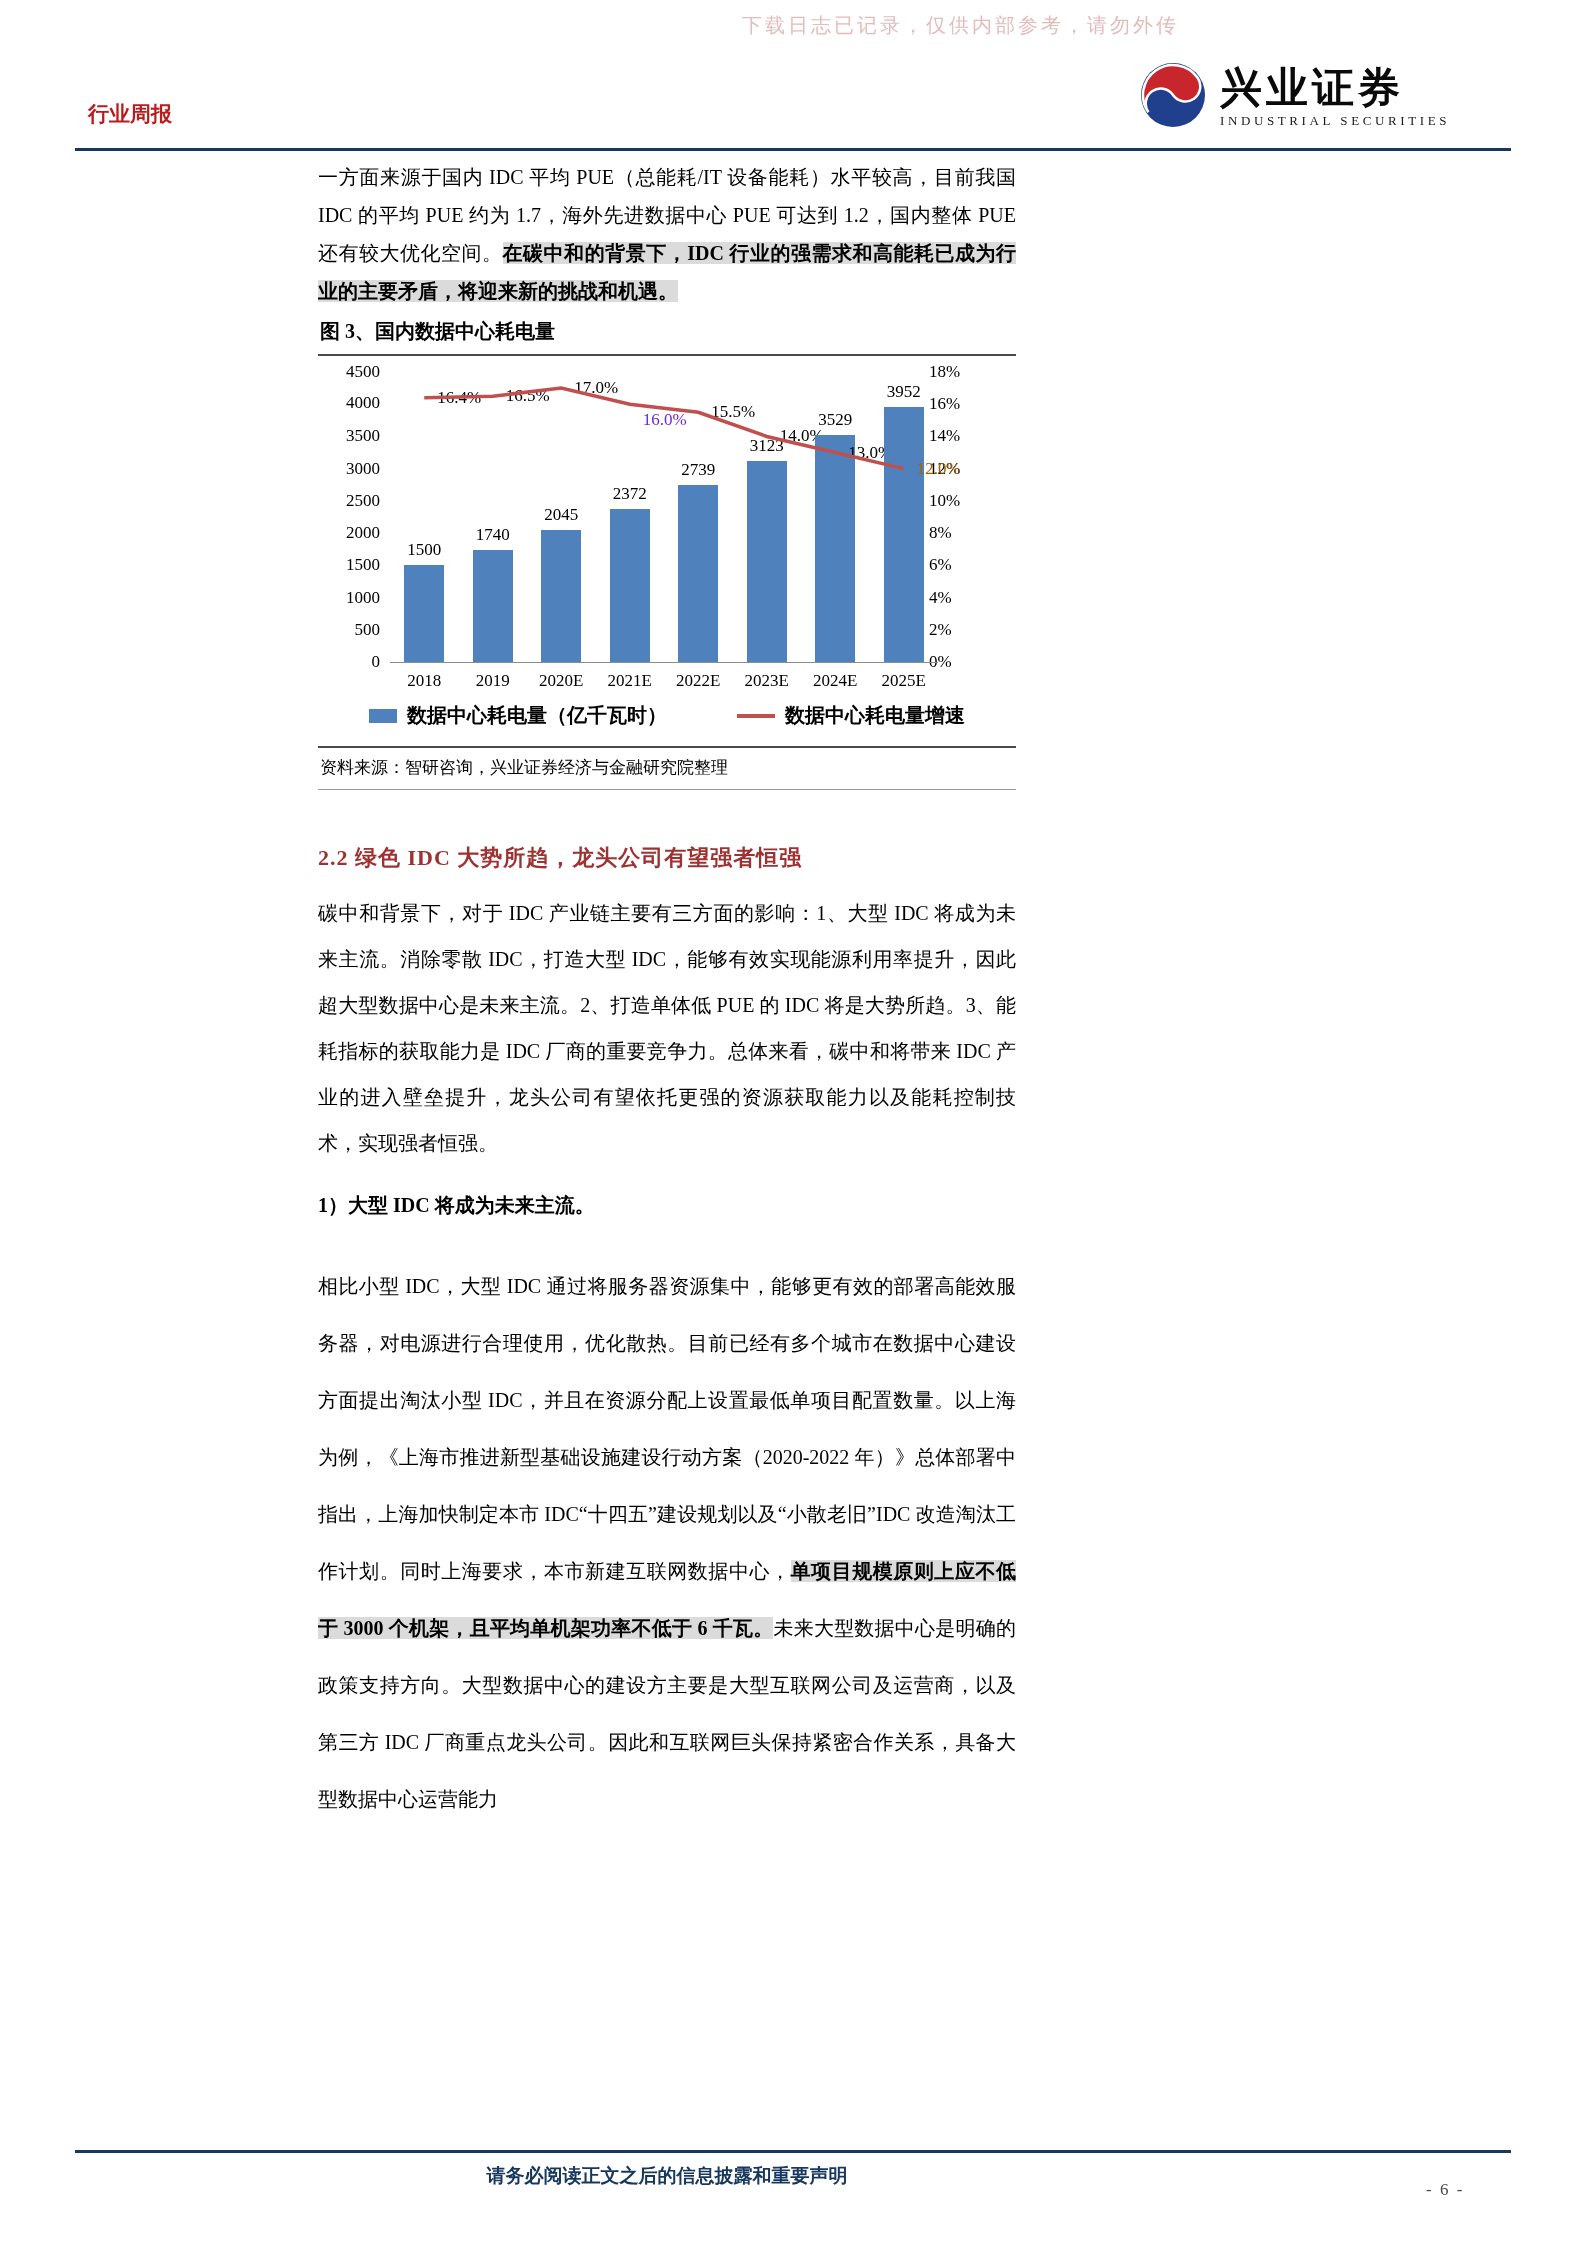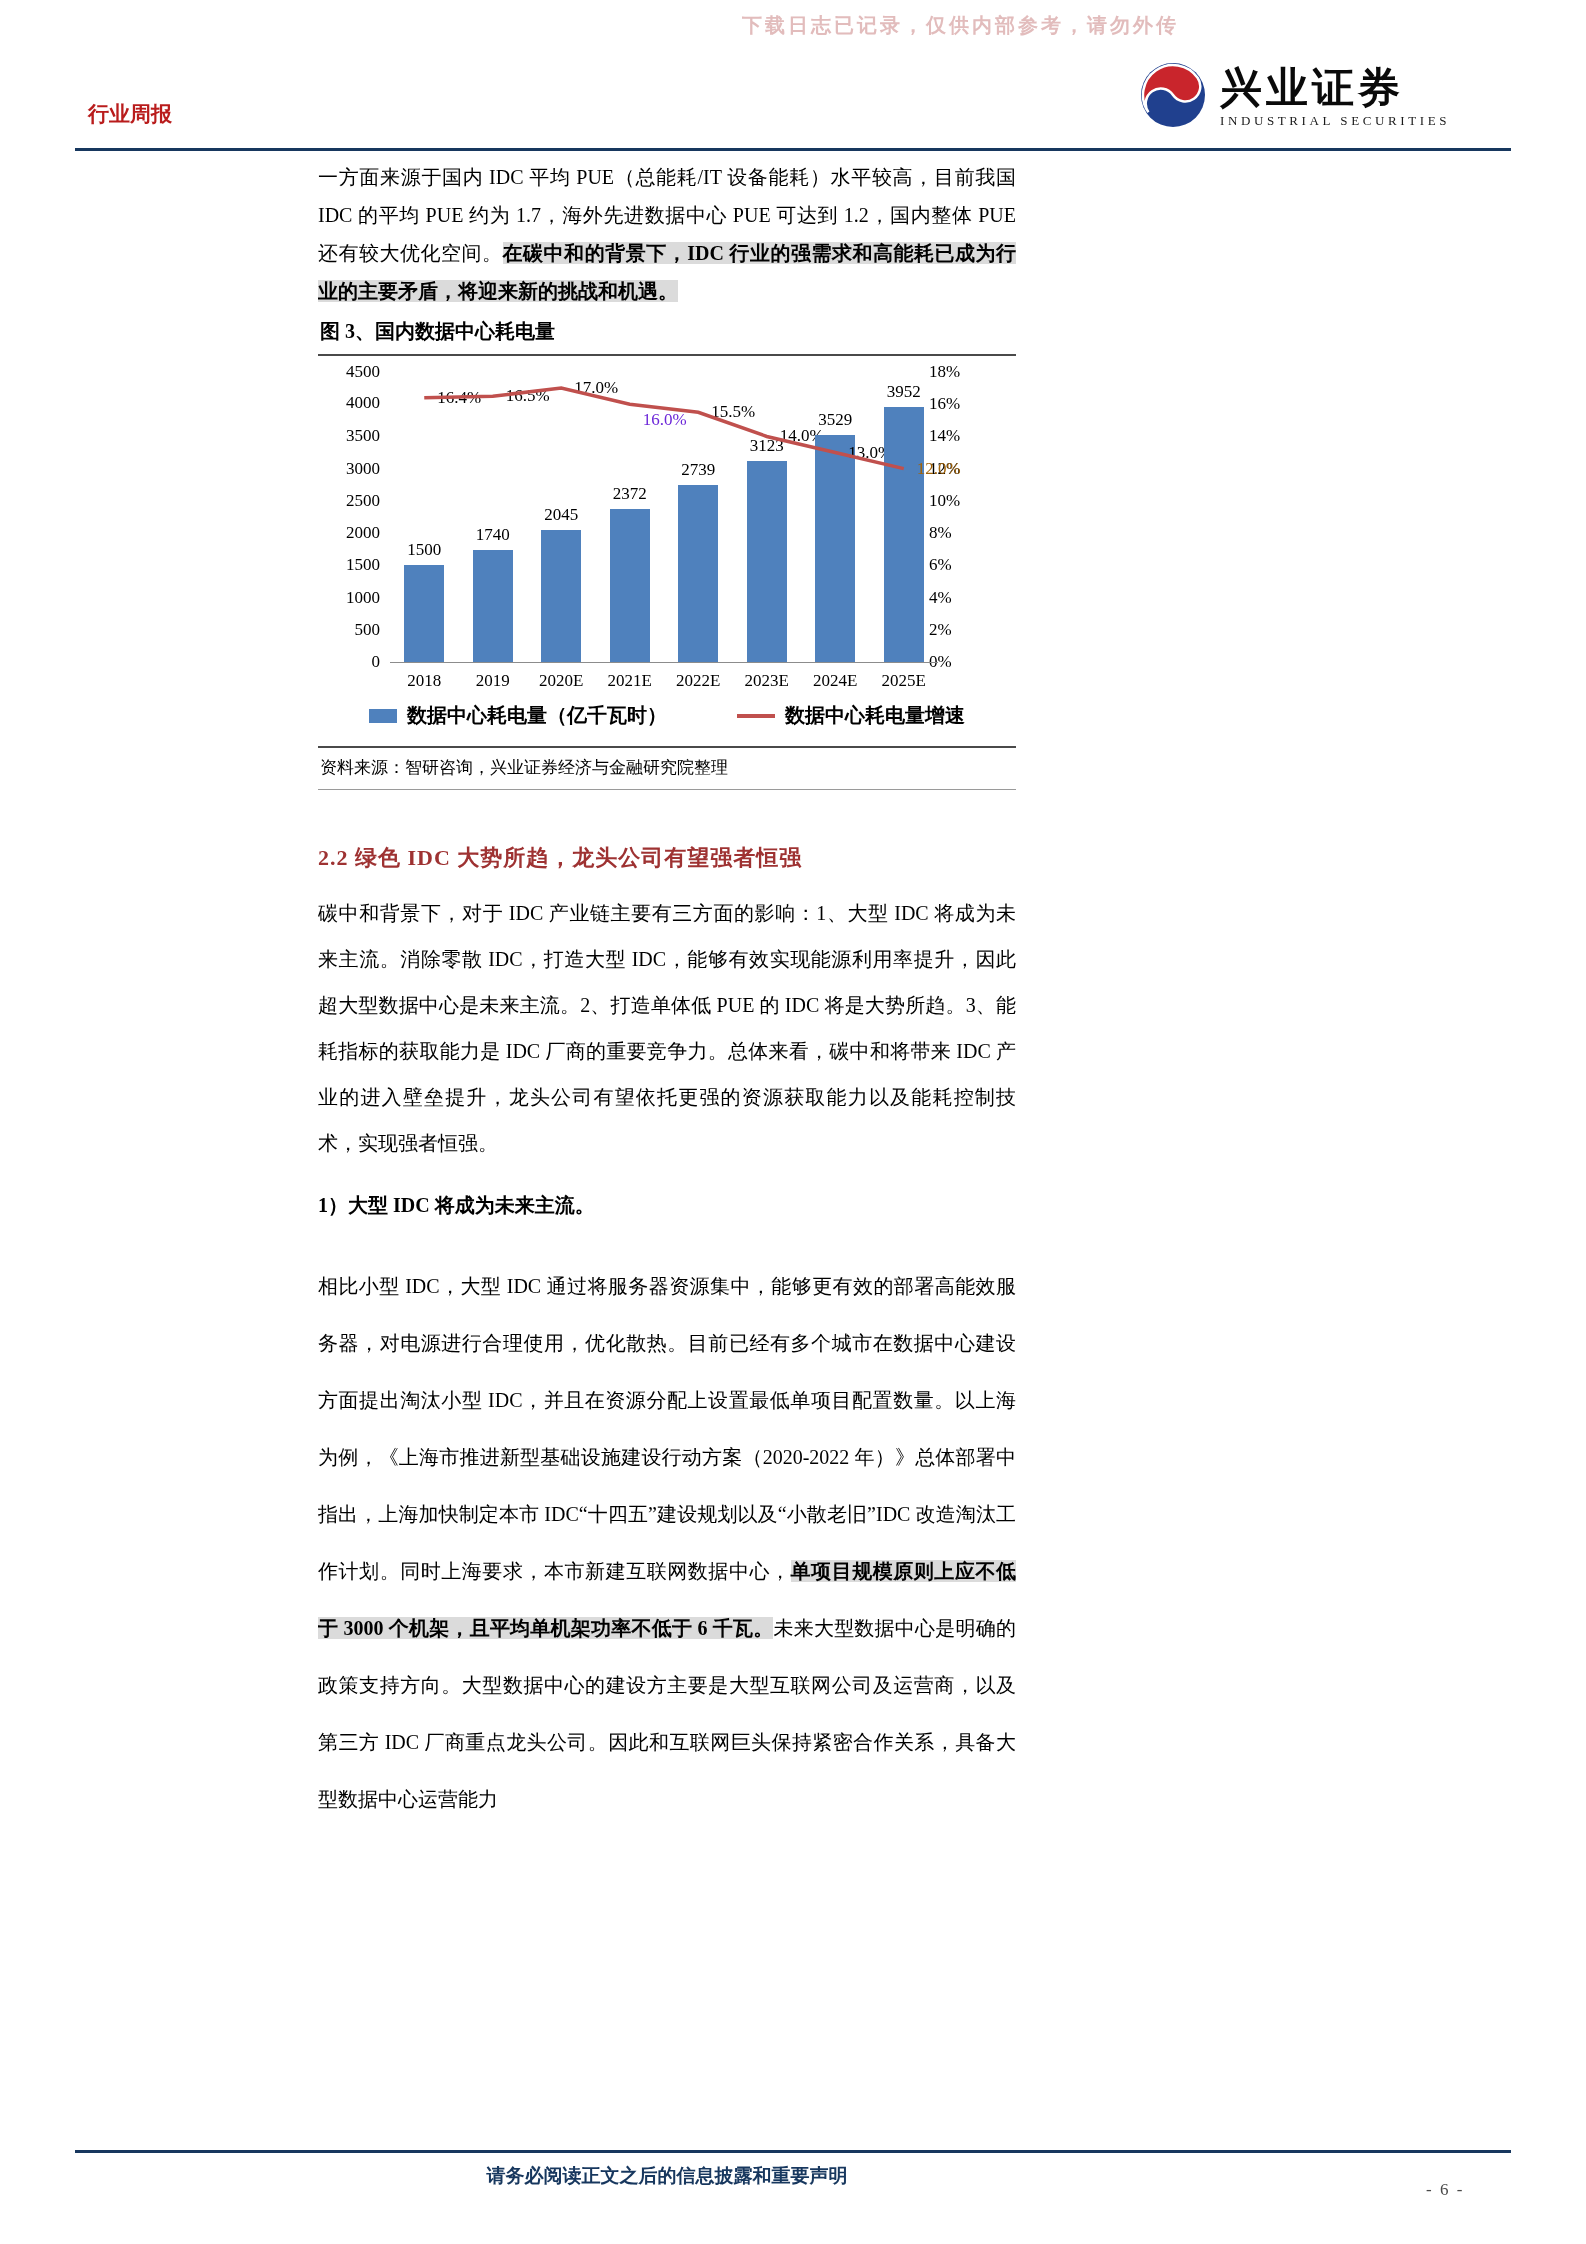--- a/index.html
+++ b/index.html
@@ -5,21 +5,21 @@
   * { margin:0; padding:0; box-sizing:border-box; }
   html,body { background:#ffffff; }
   .page {
     position:relative; width:1586px; height:2244px; margin:0 auto;
     background:#ffffff; overflow:hidden;
     font-family:"Liberation Serif","DejaVu Serif",serif; color:#000;
   }
   .watermark {
     position:absolute; top:12px; left:742px;
     font-family:"Liberation Sans","DejaVu Sans",sans-serif;
-    font-size:20px; letter-spacing:3px; color:#e2bcbc; font-weight:bold;
+    font-size:20px; letter-spacing:3px; color:#e2bcbc; font-weight:normal;
   }
   .report-type {
     position:absolute; top:100px; left:88px;
     font-size:21px; font-weight:bold; color:#b91c1c;
   }
   .logo { position:absolute; top:62px; left:1140px; display:flex; align-items:center; gap:14px; }
   .logo-text { display:flex; flex-direction:column; }
   .brand-name { font-size:42px; font-weight:bold; letter-spacing:4px; color:#0a0a0a; line-height:46px; }
   .brand-sub { font-size:13px; letter-spacing:3.6px; color:#1a1a1a; margin-top:2px; }
   .header-rule { position:absolute; top:148px; left:75px; width:1436px; height:3px; background:#17375e; }

